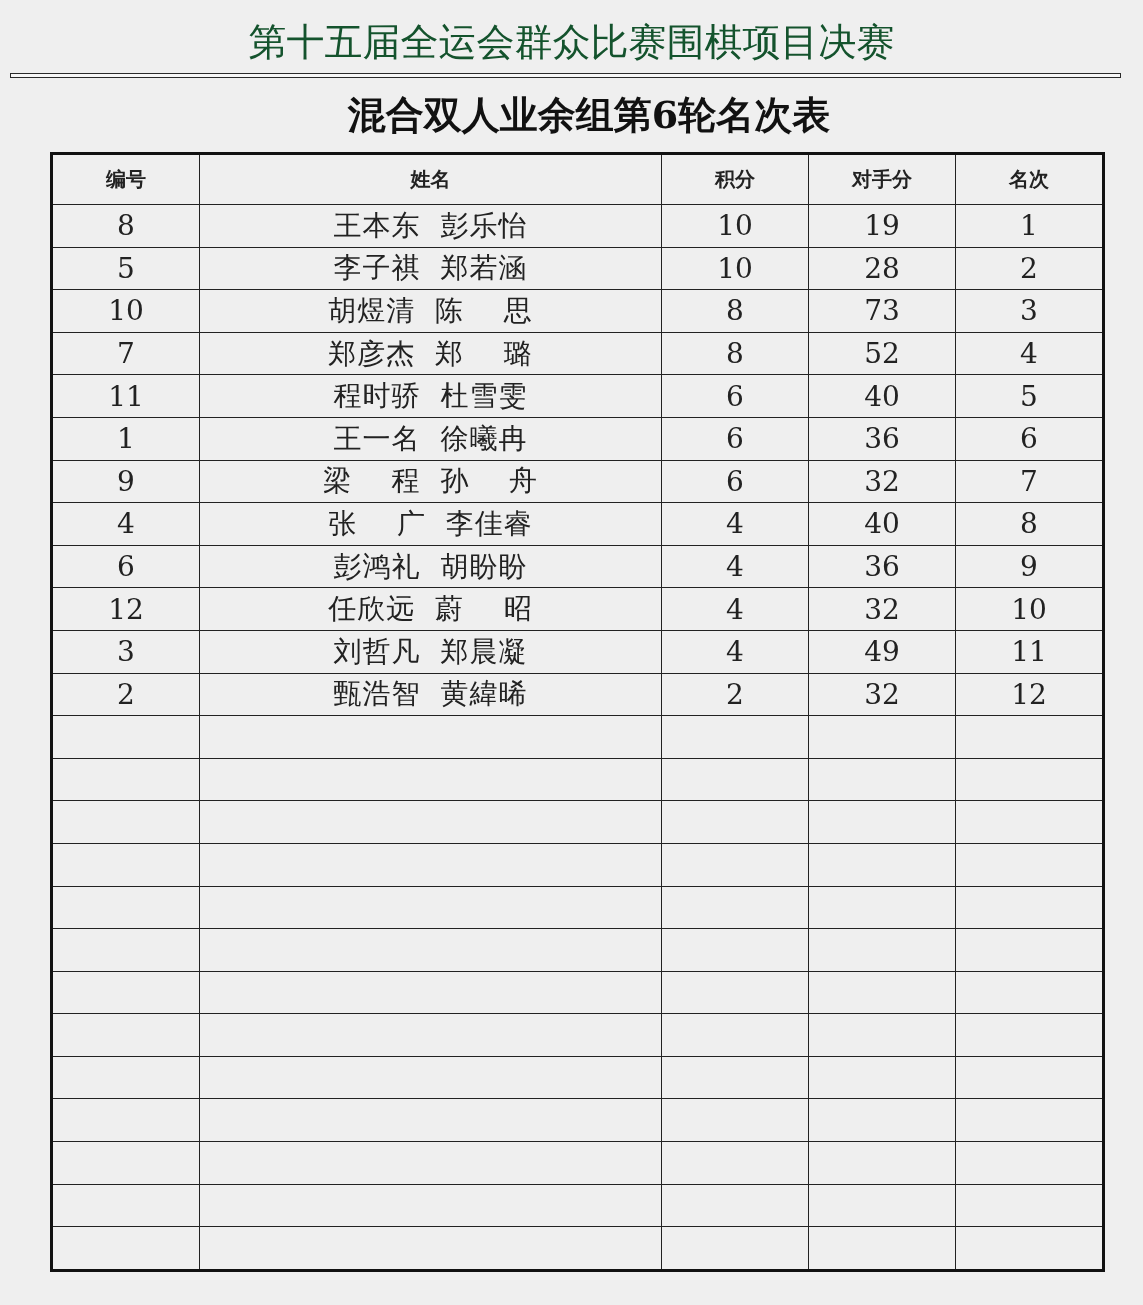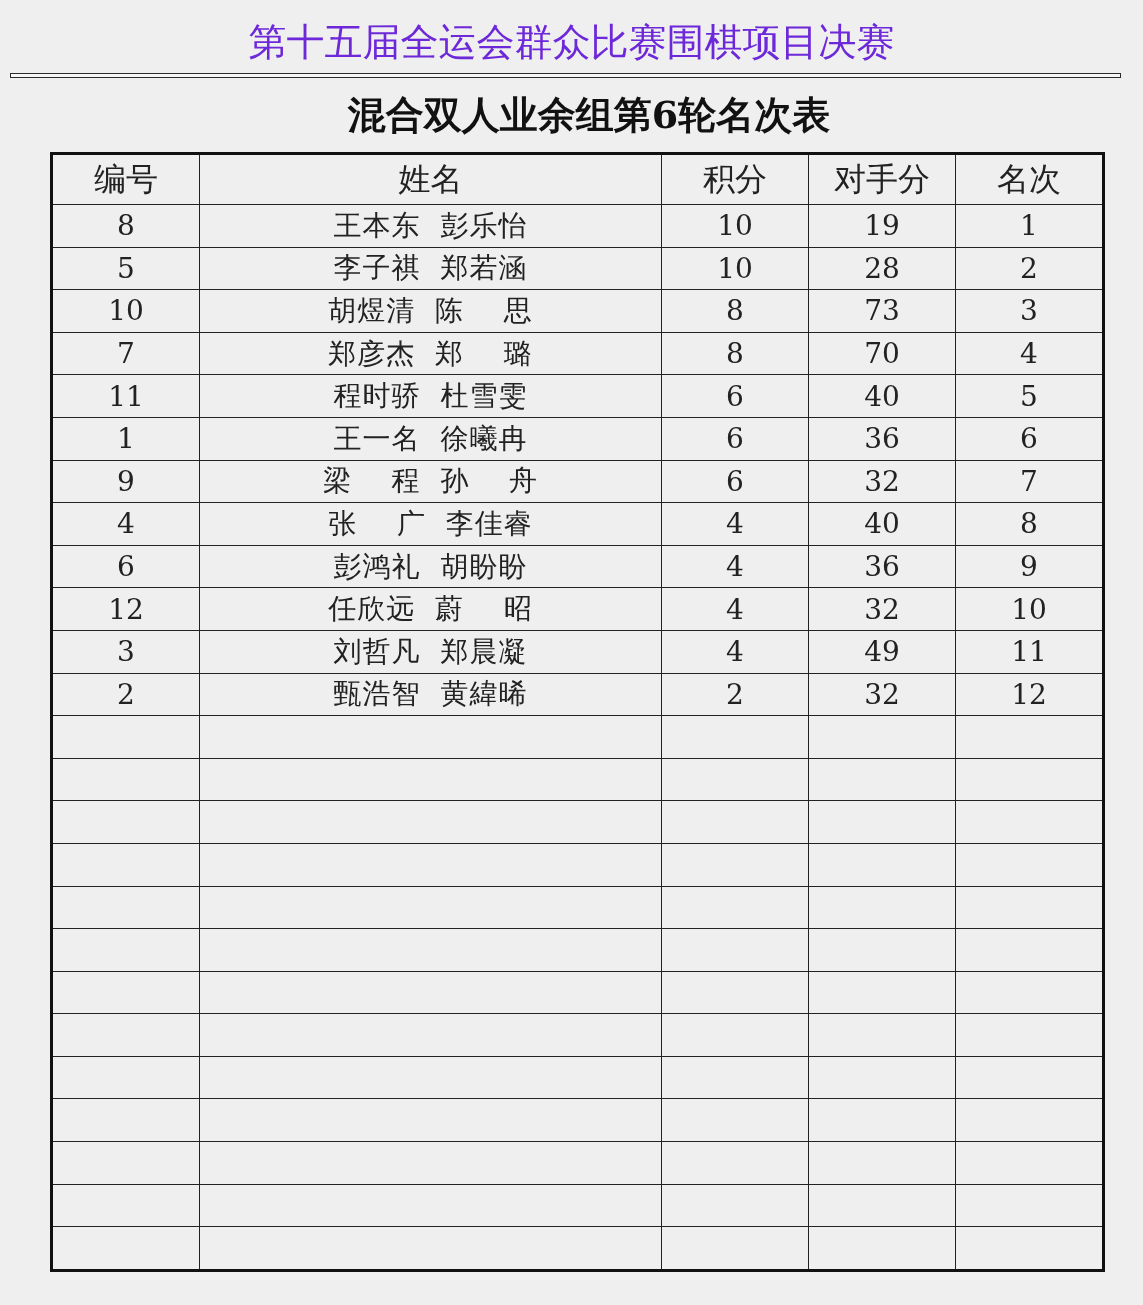--- a/index.html
+++ b/index.html
@@ -10,21 +10,21 @@
     overflow: hidden;
     font-family: "DejaVu Serif", "Liberation Serif", serif;
     color: #1a1a1a;
   }
   .main-title {
     position: absolute; left: 0; top: 14px; width: 1143px;
     text-align: center;
     font-size: 38px; line-height: 56px;
     letter-spacing: 0px;
     font-weight: normal;
-    color: #6d28d9;
+    color: #14532d;
   }
   .title-rule {
     position: absolute; left: 10px; top: 73px;
     width: 1109px; height: 3px;
     border: 1.5px solid #2a2a2a;
     background: #f7f7f7;
   }
   .sub-title {
     position: absolute; left: 0; top: 88px; width: 1178px;
     text-align: center;
@@ -45,21 +45,21 @@
   table.standings col.c4 { width: 147px; }
   table.standings col.c5 { width: 148px; }
   table.standings th, table.standings td {
     border: 1.5px solid #222;
     text-align: center;
     padding: 0;
     font-weight: normal;
     font-size: 28px;
     color: #222;
   }
-  table.standings th { height: 49px; font-size: 32px; }
+  table.standings th { height: 49px; font-size: 20px; font-weight: bold; }
   table.standings td { height: 41.6px; }
   td.name-cell { white-space: pre; letter-spacing: 1px; }
 </style>
 </head>
 <body>
 
 <div class="main-title">第十五届全运会群众比赛围棋项目决赛</div>
 <div class="title-rule"></div>
 <div class="sub-title">混合双人业余组第6轮名次表</div>
 
@@ -99,21 +99,21 @@
         <td>10</td>
         <td class="name-cell">胡煜清  陈    思</td>
         <td>8</td>
         <td>73</td>
         <td>3</td>
       </tr>
     <tr>
         <td>7</td>
         <td class="name-cell">郑彦杰  郑    璐</td>
         <td>8</td>
-        <td>70</td>
+        <td>52</td>
         <td>4</td>
       </tr>
     <tr>
         <td>11</td>
         <td class="name-cell">程时骄  杜雪雯</td>
         <td>6</td>
         <td>40</td>
         <td>5</td>
       </tr>
     <tr>

